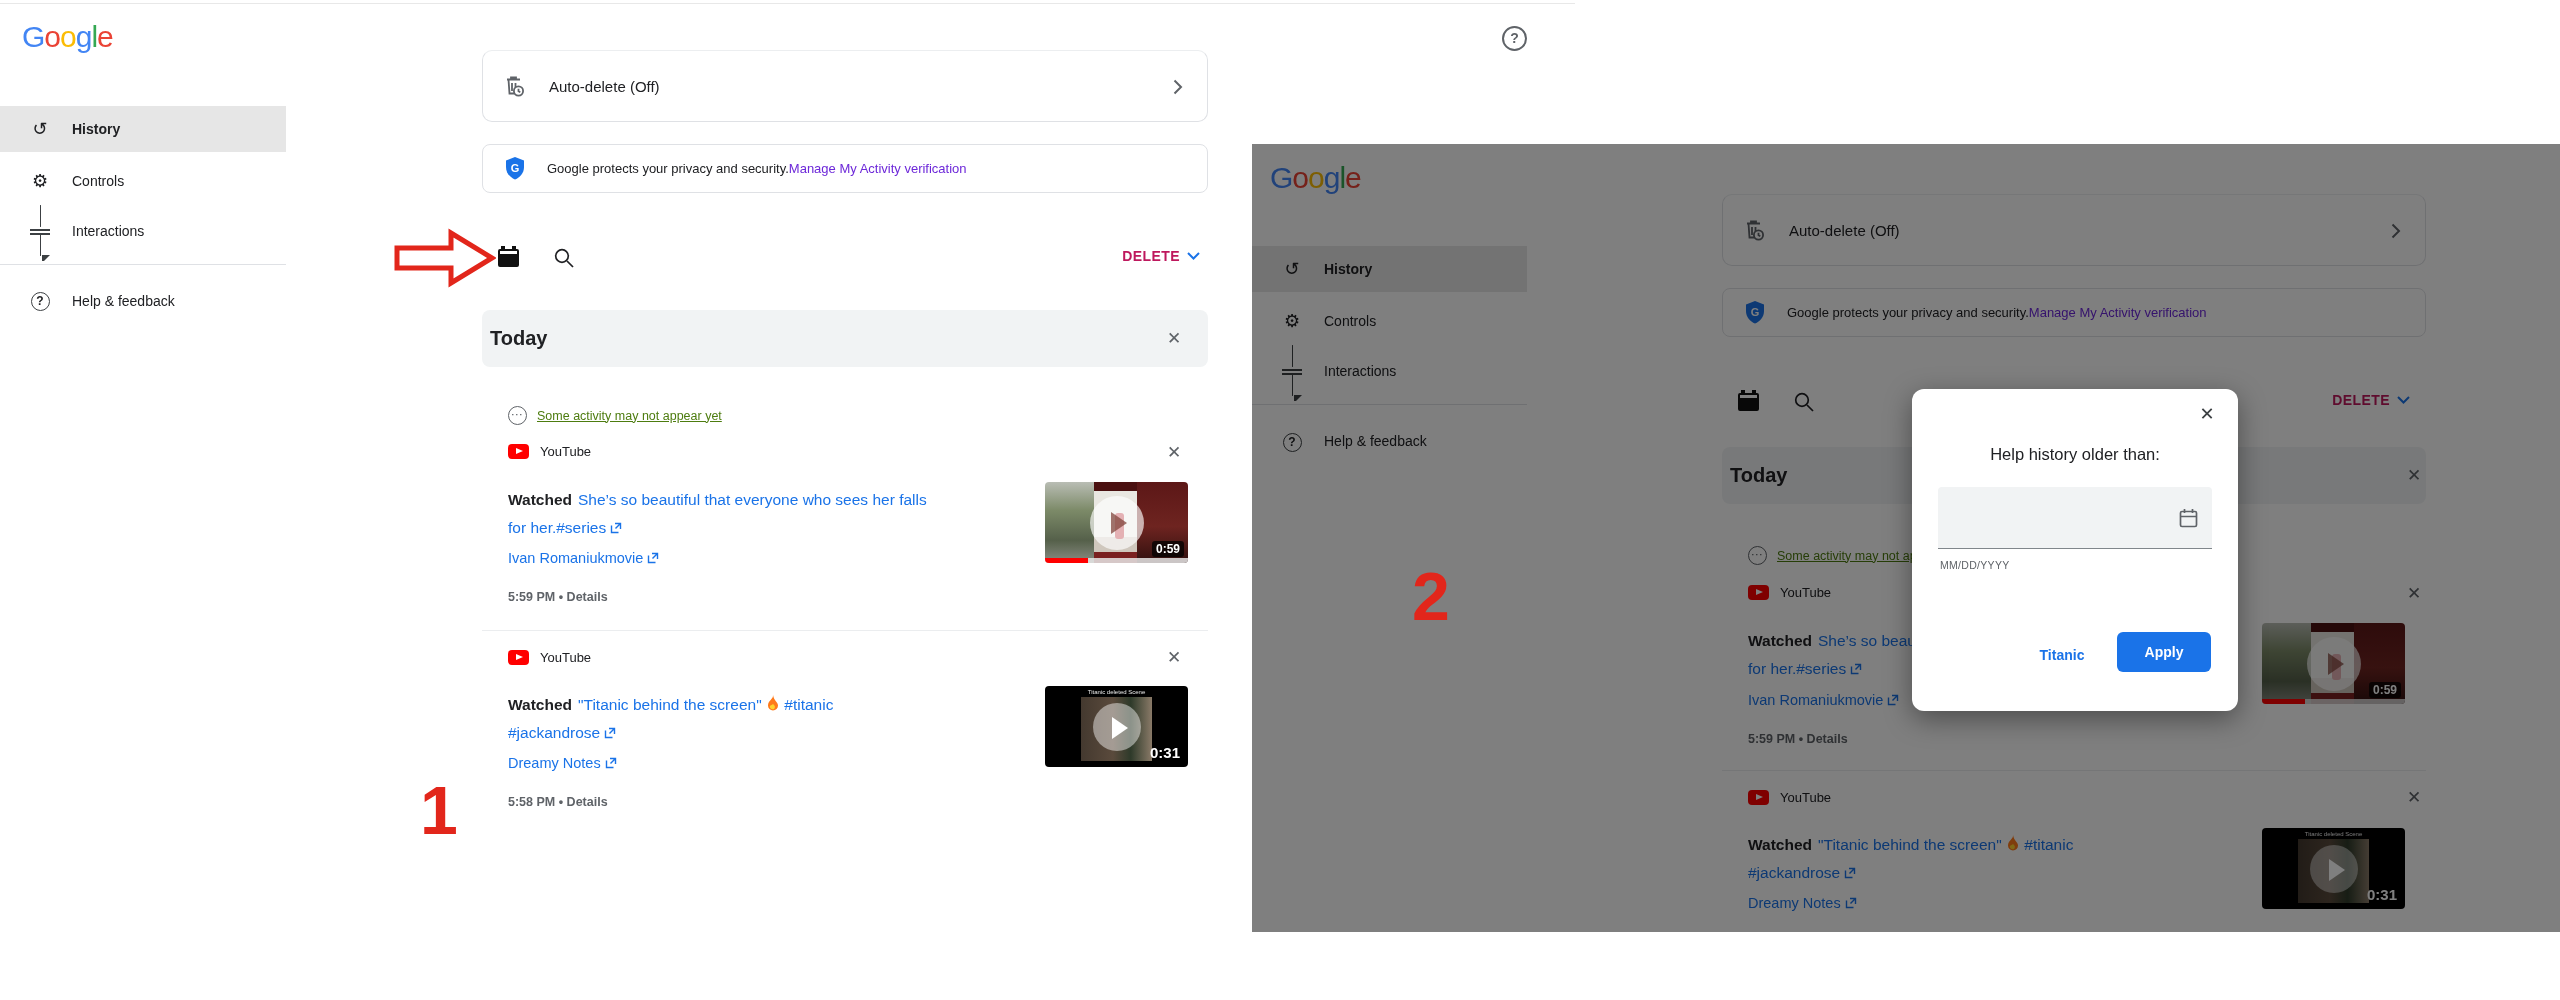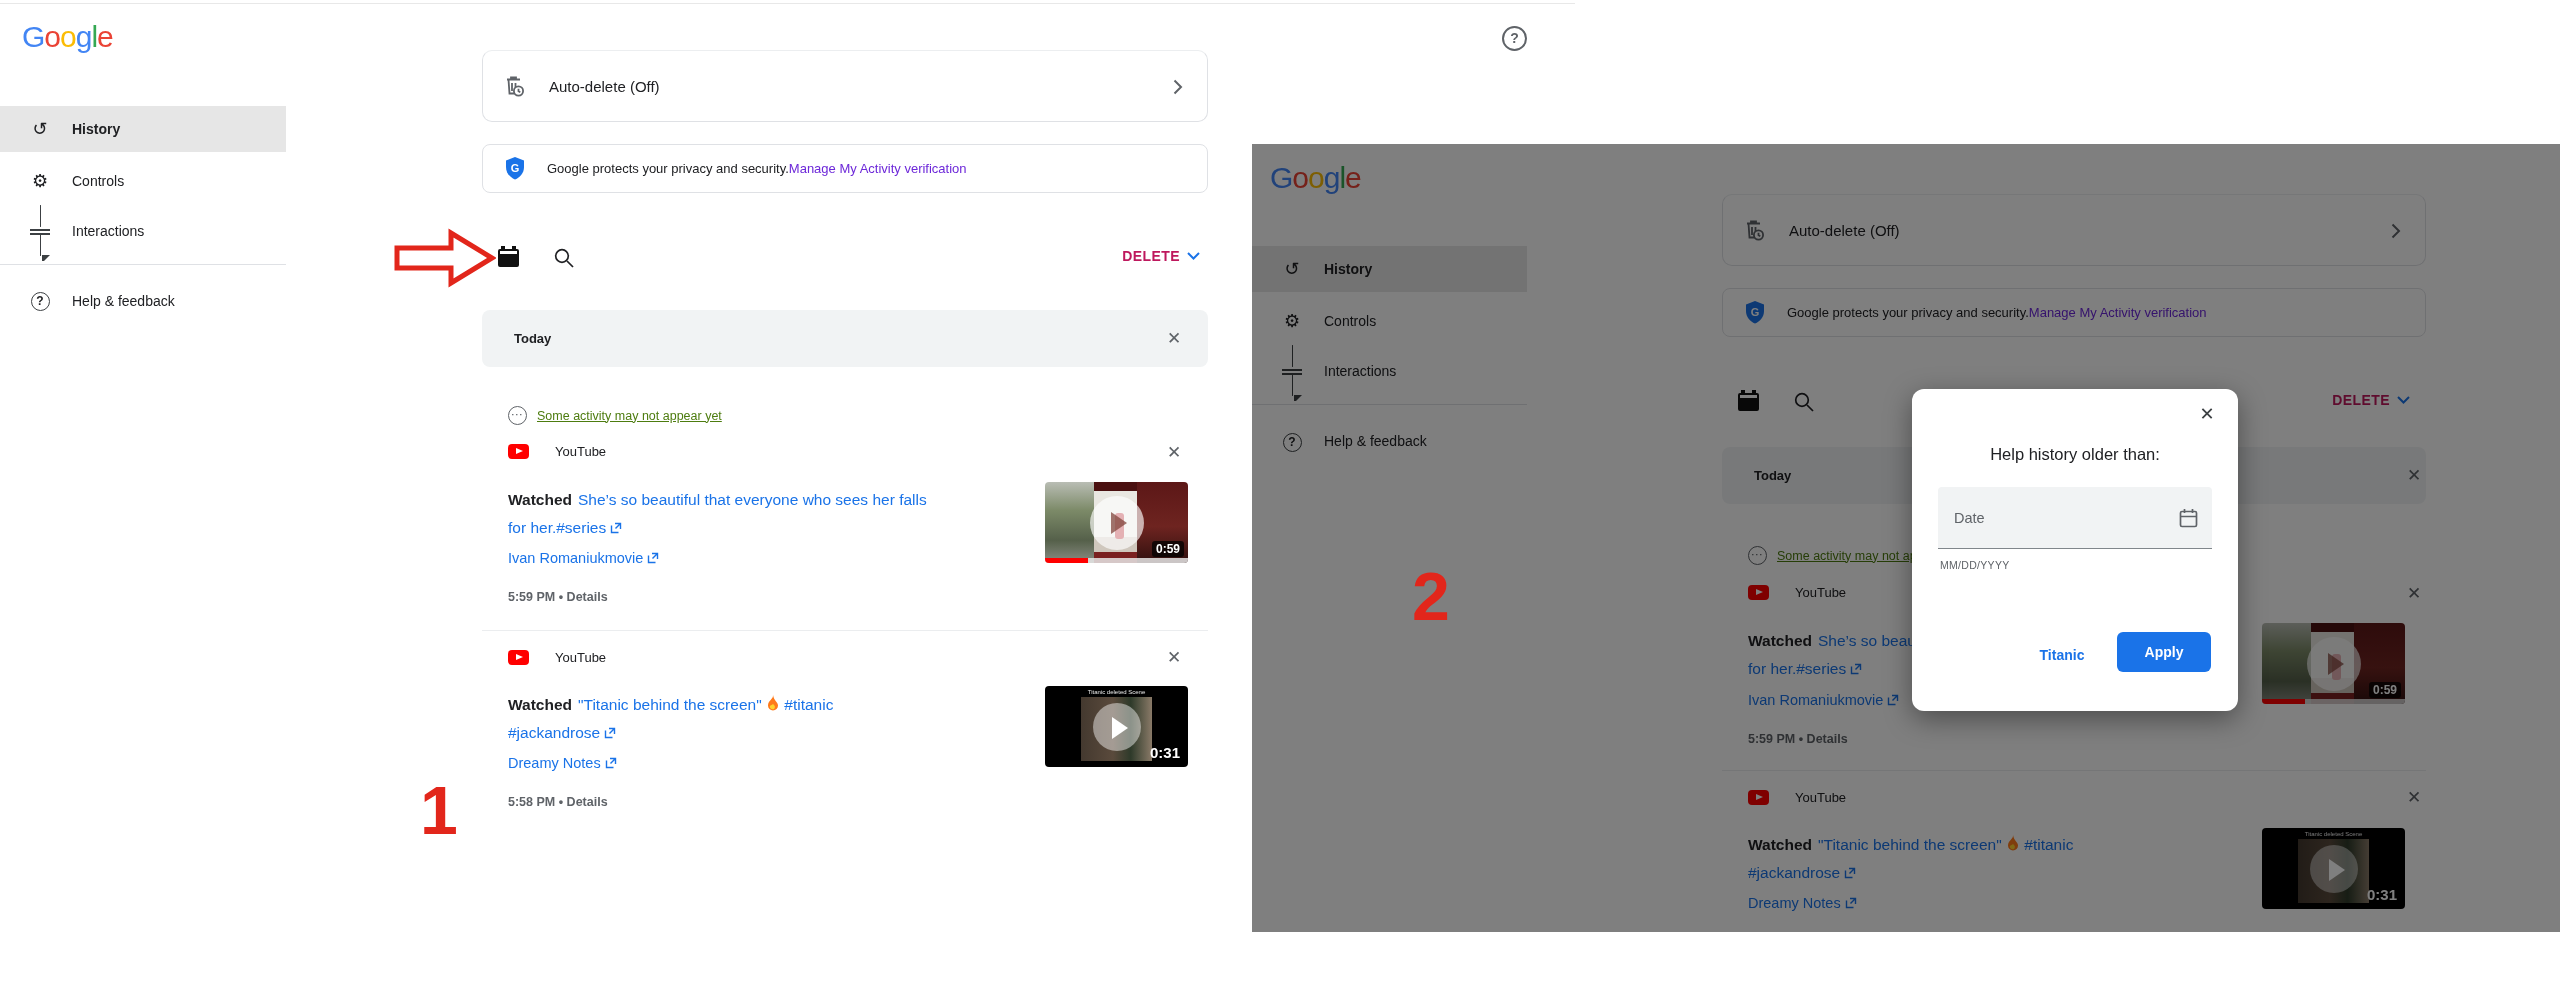--- a/index.html
+++ b/index.html
@@ -54,33 +54,33 @@
   .cal-filled { position:absolute; left:16px; top:246px; width:21px; height:21px; cursor:pointer; }
   .cal-filled .tab { position:absolute; top:0; width:4px; height:6px; background:#111; }
   .cal-filled .body { position:absolute; top:3px; left:0; width:21px; height:18px; border:2px solid #111;
                       border-radius:2px; background:linear-gradient(#ffffff 0 3px, #111 3px); }
   .search-btn { position:absolute; left:70px; top:246px; cursor:pointer; }
   .delete-btn { position:absolute; right:var(--delR); top:248px; color:#be185d; font-size:14px; font-weight:700;
                 letter-spacing:.4px; cursor:pointer; display:flex; align-items:center; gap:7px; }
 
   
   .today { position:absolute; top:310px; left:0; width:100%; height:57px; background:#f1f3f4; border-radius:8px; }
-  .today .tlabel { position:absolute; left:32px; top:0; line-height:57px; font-size:13px; font-weight:700; color:#202124; }
+  .today .tlabel { position:absolute; left:8px; top:0; line-height:57px; font-size:20px; font-weight:700; color:#202124; }
   .close-x { position:absolute; right:var(--xR); width:20px; height:20px; text-align:center; line-height:20px;
              font-size:17px; color:#5f6368; cursor:pointer; }
   .today .close-x { top:19px; }
 
   
   .notice { position:absolute; top:406px; left:26px; display:flex; align-items:center; gap:10px; }
   .dotcirc { width:19px; height:19px; border:1.6px solid #5f6368; border-radius:50%; color:#5f6368;
              font-size:9px; letter-spacing:1px; text-align:center; line-height:16px; font-weight:700; }
   .notice .ntext { font-size:12.5px; color:#4d7c0f;text-decoration:underline; }
 
   
-  .yt-row { position:absolute; left:26px; display:flex; align-items:flex-start; gap:26px; }
+  .yt-row { position:absolute; left:26px; display:flex; align-items:flex-start; gap:11px; }
   .yt-logo { width:21px; height:15px; background:#ff0000; border-radius:4px; position:relative; }
   .yt-logo:before { content:""; position:absolute; left:8px; top:4px; border-left:7px solid #fff;
                     border-top:3.5px solid transparent; border-bottom:3.5px solid transparent; }
   .yt-name { font-size:13px; color:#202124; }
   .titleblk { position:absolute; left:26px; width:470px; font-size:15.5px; line-height:28px; }
   .titleblk .act { font-weight:700; color:#202124; margin-right:6px; }
   .titleblk a, .chan a { color:#1a73e8; text-decoration:none; cursor:pointer; }
   .chan { position:absolute; left:26px; font-size:14.5px; }
   .meta { position:absolute; left:26px; font-size:12.5px; color:#5f6368;font-weight:bold; }
   .itemdiv { position:absolute; left:0; width:100%; height:1px; background:#ebedef; }
@@ -422,21 +422,20 @@
       <span class="dur2">0:31</span>
     </div>
   </div>
 
   <div class="scrim"></div>
 
   <div class="modal">
     <span class="mclose">✕</span>
     <div class="mtitle">Help history older than:</div>
     <div class="mfield">
-      <input type="text" placeholder="Date" style="">
       <svg class="fcal" width="19" height="20" viewBox="0 0 19 20" fill="none" stroke="#5f6368" stroke-width="1.7">
         <rect x="1.5" y="3.5" width="16" height="15" rx="1.5"></rect>
         <path d="M1.5 8.5 h16 M5.5 1 v4 M13.5 1 v4"></path>
       </svg>
     </div>
     <div class="mformat">MM/DD/YYYY</div>
     <div class="mcancel">Titanic</div>
     <button class="mapply">Apply</button>
   </div>
 </div>

